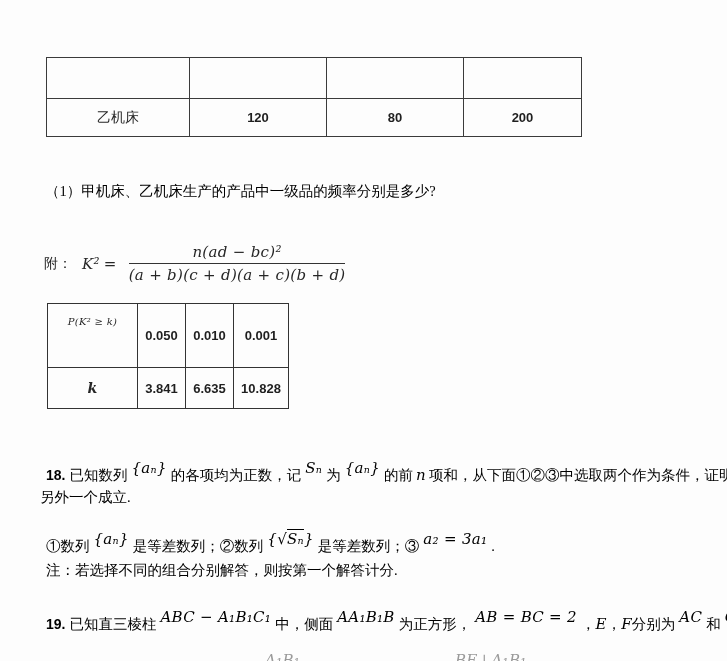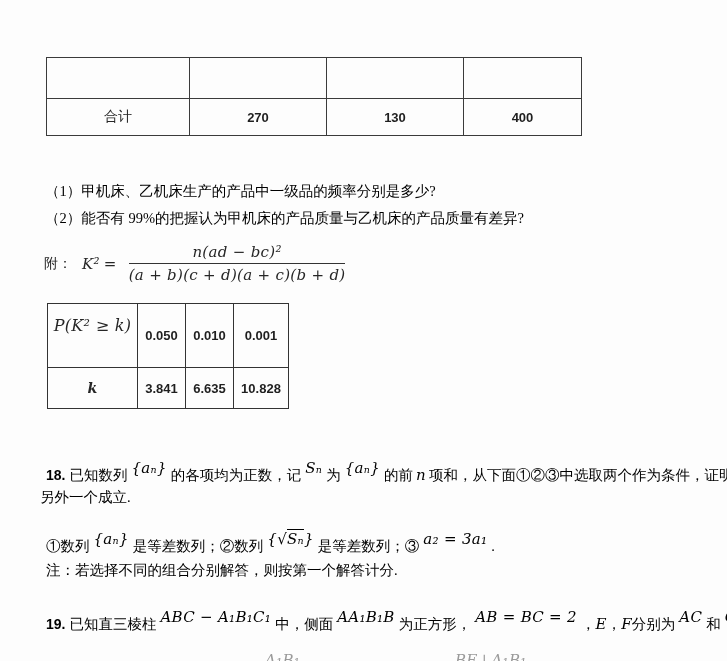--- a/index.html
+++ b/index.html
@@ -29,21 +29,21 @@
     font-family:"DejaVu Serif","Liberation Serif",serif;font-style:italic;
     font-size:15px;letter-spacing:0.3px;
   }
   .mraise{display:inline-block;position:relative;top:-7px;margin:16px 4px;}
   .frac{display:inline-flex;flex-direction:column;text-align:center;margin-left:8px;}
   .frac .fnum{display:block;border-bottom:1.4px solid #333;padding:0 10px 2px;}
   .frac .fden{display:block;padding-top:2px;}
   
   .t2{position:absolute;left:47px;top:303px;}
   .t2 td{border:1.8px solid #333;text-align:center;vertical-align:middle;font-size:14px;}
-  .t2 td.pcell{font-size:16px;vertical-align:top;padding-top:12px;}
+  .t2 td.pcell{font-size:10px;vertical-align:top;padding-top:12px;}
   .t2 td.kcell{font-weight:700;}
   .ol{text-decoration:overline;}
   .gray{color:#9a9a9a;}
   .pfrag{position:absolute;}
 </style>
 </head>
 <body>
 
 <div class="page">
 
@@ -54,31 +54,30 @@
         <col style="width:137px">
         <col style="width:118px">
       </colgroup>
     <tbody>
         <tr style="height:41px">
       <td></td>
       <td></td>
       <td></td>
       <td></td>
     </tr>
-    <tr style="height:37px">
-      <td>合计</td>
-      <td class="num">270</td>
-      <td class="num">130</td>
-      <td class="num">400</td>
+    <tr style="height:38px">
+      <td>乙机床</td>
+      <td class="num">120</td>
+      <td class="num">80</td>
+      <td class="num">200</td>
     </tr>
   </tbody>
     </table>
 
   <div class="line" style="left:45px;top:182px">（1）甲机床、乙机床生产的产品中一级品的频率分别是多少?</div>
-  <div class="line" style="left:45px;top:209px">（2）能否有 99%的把握认为甲机床的产品质量与乙机床的产品质量有差异?</div>
 
   <div class="formula">
     <span class="cn">附：</span>
     <span class="math">K²</span>
     <span class="math" style="margin:0 4px">=</span>
     <span class="frac">
       <span class="math fnum">n(ad − bc)²</span>
       <span class="math fden">(a + b)(c + d)(a + c)(b + d)</span>
     </span>
   </div>

